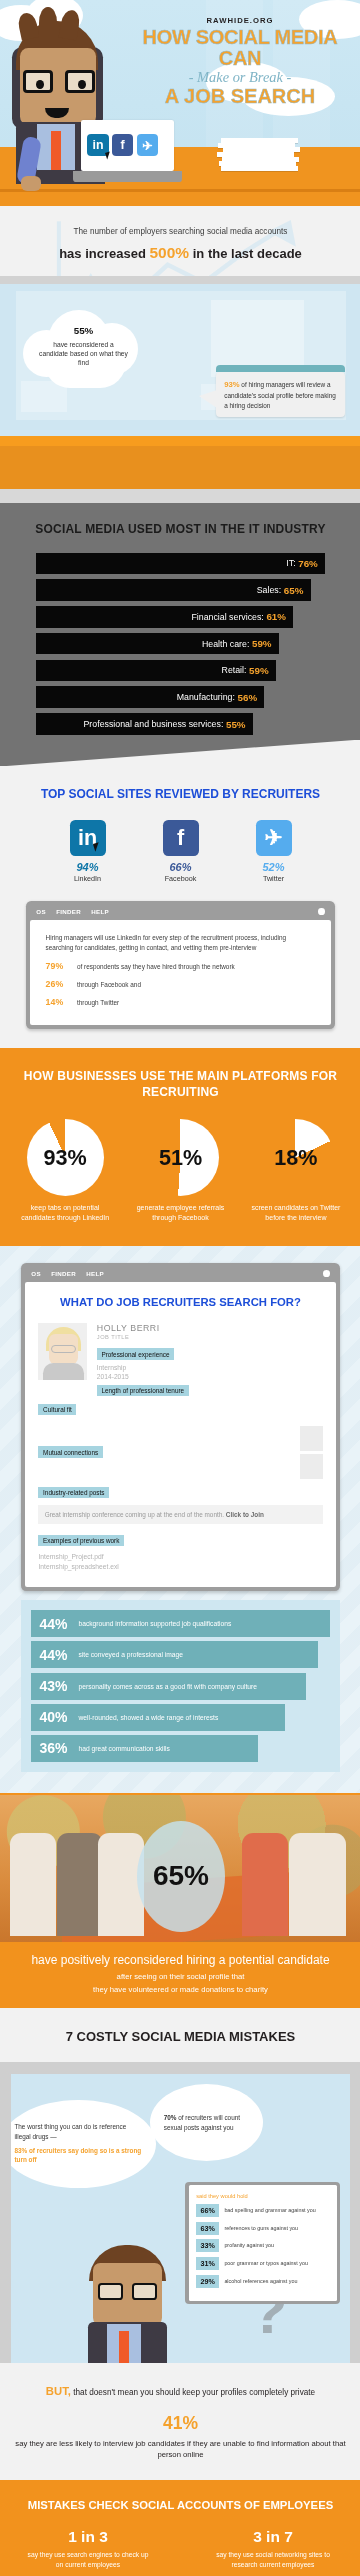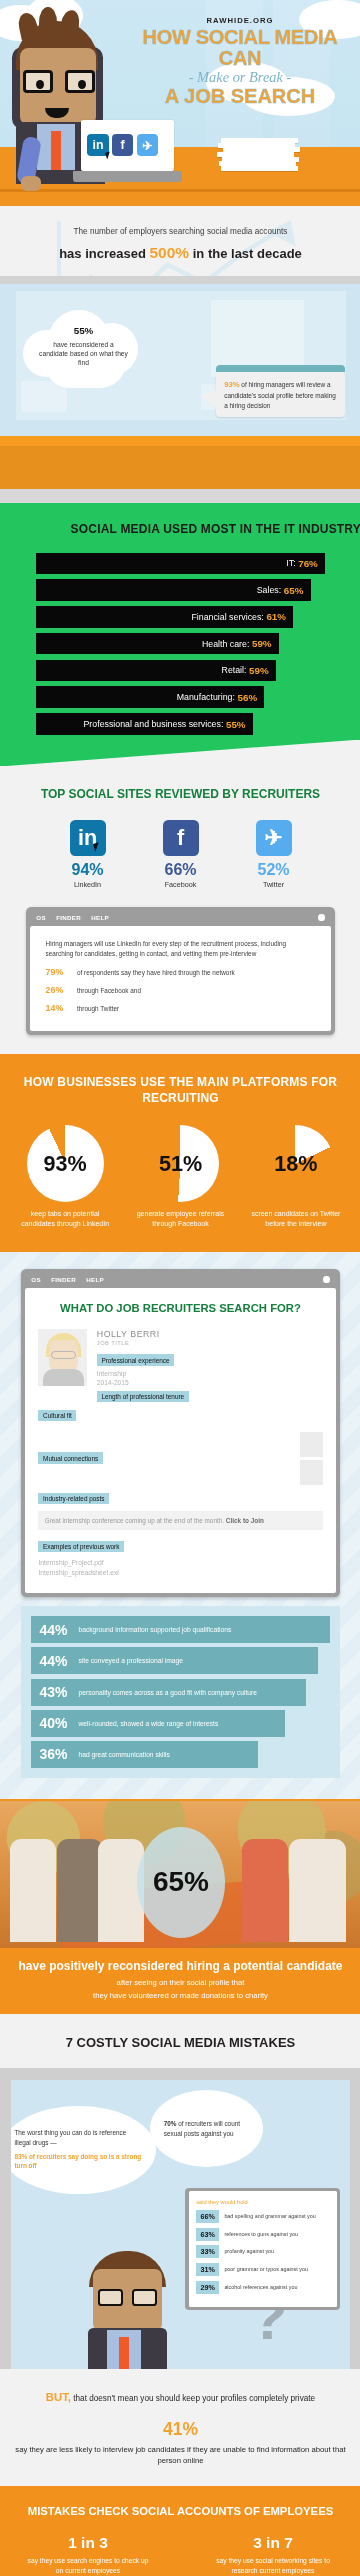--- a/index.html
+++ b/index.html
@@ -67,36 +67,36 @@
   .bubble-cloud .txt b{display:block;font-size:9.8px;color:#111;margin-bottom:2.6px;}
   .callout{position:absolute;left:216px;top:88px;width:129px;background:#f0f0f0;border-radius:4.1px;padding:7.2px 8.2px;font-size:6.4px;line-height:1.5;color:#333;box-shadow:0 1px 2.1px rgba(0,0,0,.12);}
   .callout .top{position:absolute;left:0;top:-7.2px;width:100%;height:7.2px;background:#6fb3bc;border-radius:4.1px 4.1px 0 0;}
   .callout b{color:#f5a22d;font-size:7.7px;}
   .callout:after{content:"";position:absolute;left:-17.5px;top:17.5px;border-top:6.2px solid transparent;border-bottom:12.4px solid transparent;border-right:18.5px solid #f0f0f0;}
   .deskbig{position:absolute;left:0;bottom:0;width:361px;height:67px;background:#e8901e;}
   .deskbig .top{position:absolute;left:0;top:0;width:361px;height:10.3px;background:#f79c1e;}
   .floor{position:absolute;left:0;bottom:0;width:361px;height:14.4px;background:#d8d8d8;}
 
   
-  .itsec{background:#22c55e;padding:18.5px 0 26px;text-align:right;position:relative;}
+  .itsec{background:#737373;padding:18.5px 0 26px;text-align:center;position:relative;}
   .sect-title{font-size:12px;font-weight:bold;letter-spacing:0.2px;line-height:1.28;color:#1b1b1b;}
   .barwrap{margin:15.5px auto 0;width:289px;}
   .bar{background:#080808;color:#fff;height:21.6px;display:flex;align-items:center;justify-content:flex-end;
        padding-right:7.2px;font-size:8.8px;margin-bottom:5.2px;}
   .bar .v{color:#f5a22d;font-weight:bold;margin-left:2.6px;font-size:9.8px;}
   .slant-btm{position:absolute;left:0;bottom:-0.5px;width:361px;height:27px;background:#f2f2f2;
      clip-path:polygon(0 100%,100% 0,100% 100%);}
 
   
   .topsites{background:#f2f2f2;padding:20.6px 0 18.5px;text-align:center;}
-  .orange-title{color:#15803d;font-size:12px;font-weight:bold;line-height:1.3;}
+  .orange-title{color:#1d4ed8;font-size:12px;font-weight:bold;line-height:1.3;}
   .site-row{display:flex;justify-content:center;gap:36px;margin-top:17.5px;}
   .site{width:57px;position:relative;}
   .site .ico{width:36px;height:36px;border-radius:5.2px;margin:0 auto;display:flex;align-items:center;justify-content:center;color:#fff;font-size:21.6px;font-weight:bold;}
-  .site .pc{font-size:16px;font-weight:bold;margin-top:5.2px;}
+  .site .pc{font-size:11px;font-weight:bold;margin-top:5.2px;font-style:italic;}
   .site .nm{font-size:7.2px;color:#333;margin-top:1px;}
   .li-c{color:#0e76a8;} .fb-c{color:#3b5998;} .tw-c{color:#55acee;}
   .site .cursor2{position:absolute;left:35px;top:23px;width:0;height:0;border-left:6.2px solid #111;border-bottom:8.8px solid transparent;transform:rotate(-18deg);}
 
   
   .oswin{width:309px;margin:18.5px auto 0;background:#9d9d9d;border-radius:5.2px;padding:4.1px;box-shadow:0 1.5px 3.1px rgba(0,0,0,.18);}
   .osbar{display:flex;align-items:center;gap:10.3px;color:#fff;font-size:6.2px;font-weight:bold;padding:2.6px 6.2px 4.6px;letter-spacing:0.3px;}
   .osbar .dot{margin-left:auto;width:6.7px;height:6.7px;border-radius:50%;background:#fff;}
   .oscontent{background:#fff;border-radius:2.1px;padding:13.4px 15.5px 17.5px;text-align:left;}
   .oscontent p{font-size:6.4px;line-height:1.55;color:#3d3d3d;}
@@ -143,21 +143,21 @@
   .photo65 .foliage{position:absolute;inset:0;background:
      radial-gradient(circle at 12% 25%,rgba(210,190,110,.8) 0 36px,transparent 37px),
      radial-gradient(circle at 40% 15%,rgba(190,175,95,.7) 0 41px,transparent 42px),
      radial-gradient(circle at 78% 20%,rgba(205,185,105,.75) 0 44px,transparent 44px),
      radial-gradient(circle at 92% 45%,rgba(180,160,90,.6) 0 36px,transparent 37px);}
   .photo65 .plank{position:absolute;left:62px;bottom:0;width:237px;height:62px;background:#e06c2b;transform:skewY(-4deg);opacity:.85;}
   .person{position:absolute;bottom:5.2px;width:46px;height:103px;background:#efe7dc;border-radius:11.3px 11.3px 0 0;}
   .oval65{position:absolute;left:137px;top:26px;width:88px;height:111px;background:rgba(198,226,238,.82);border-radius:50%;display:flex;align-items:center;justify-content:center;}
   .oval65 span{font-size:28px;font-weight:bold;color:#111;}
   .band65{background:#f2921d;color:#fff;text-align:center;padding:11.3px 0 13.4px;}
-  .band65 .b1{font-size:12px;font-weight:bold;line-height:1.3;}
+  .band65 .b1{font-size:12px;font-weight:normal;line-height:1.3;}
   .band65 .b2{font-size:7.7px;line-height:1.45;margin-top:2.1px;}
 
   
   .mistakes-h{background:#f2f2f2;padding:20.6px 0 18.5px;text-align:center;}
   .mistakes-h h2{font-size:13px;font-weight:bold;}
   .mist{background:#cfcfcf;padding:11.3px 0 0;position:relative;}
   .mistinner{background:#cfe6f2;margin:0 11.3px;height:289px;position:relative;overflow:hidden;}
   .speech{position:absolute;background:#fff;border-radius:50%;display:flex;align-items:center;justify-content:center;text-align:left;}
   .speech .in{font-size:6.4px;line-height:1.5;color:#333;padding:0 13.4px;}
   .speech .in .or{color:#f5a22d;font-weight:bold;}

